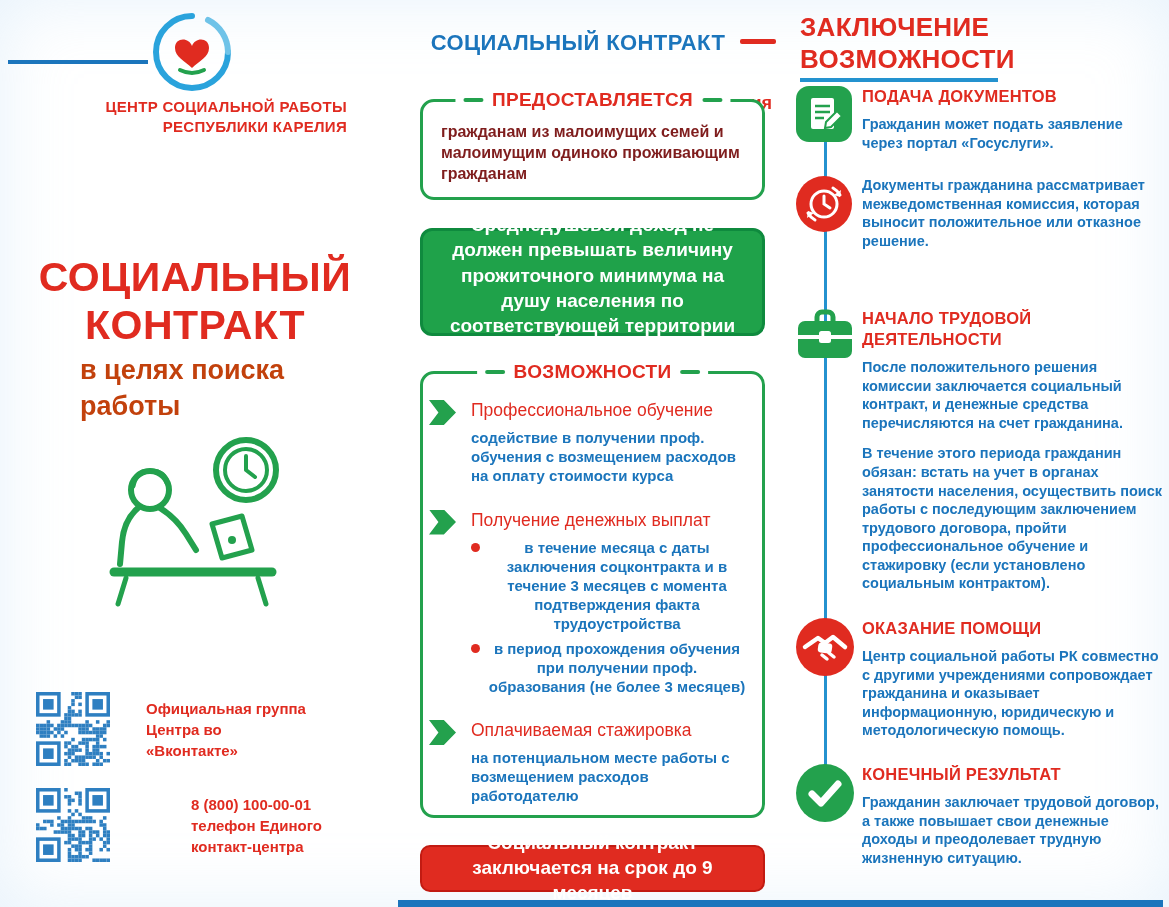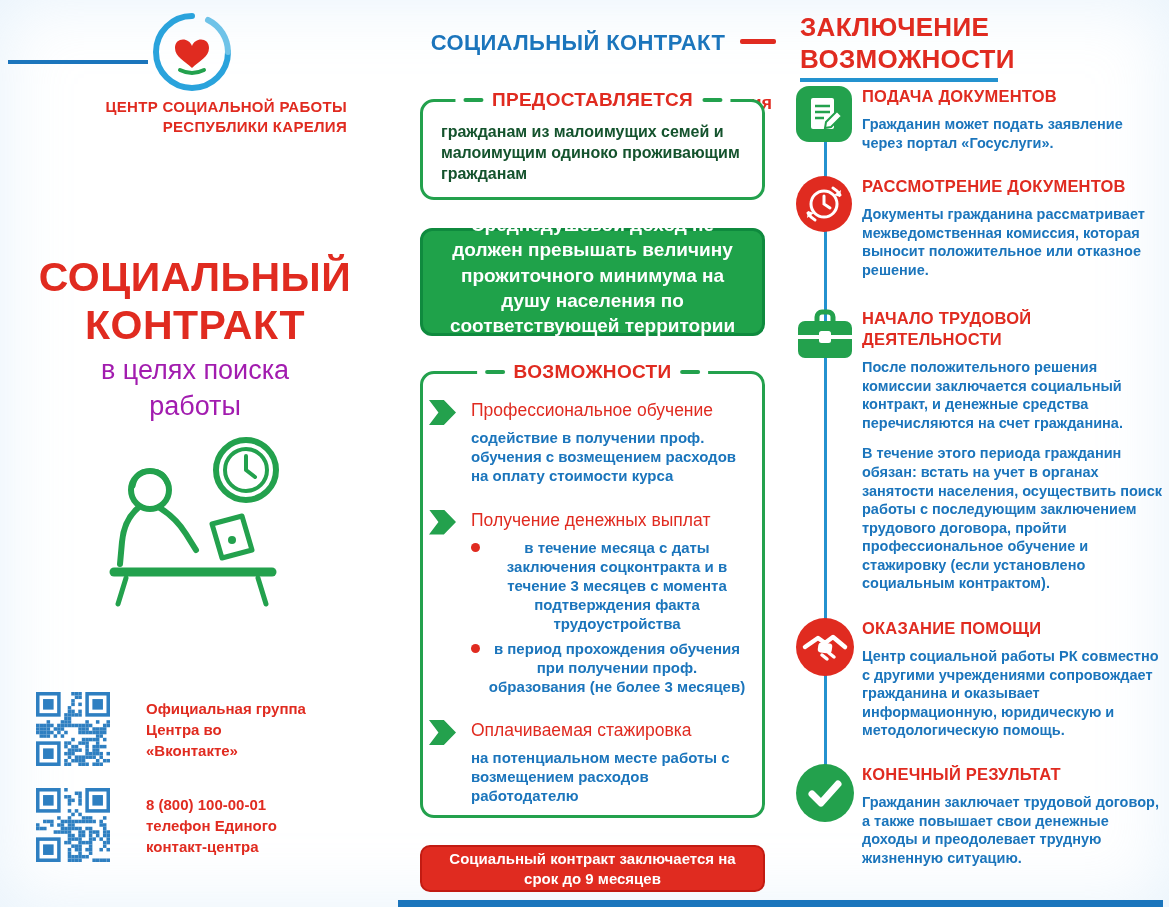--- a/index.html
+++ b/index.html
@@ -7,67 +7,67 @@
   .page { position:relative; width:1169px; height:907px; background:#ffffff; overflow:hidden;
           box-shadow: inset 0 0 70px rgba(170,210,240,.28); }
 
   
   .top-line { position:absolute; left:8px; top:60px; width:140px; height:4px; background:#1b75bc; }
   .logo { position:absolute; left:150px; top:10px; width:84px; height:84px; }
   .org-name { position:absolute; left:35px; top:97px; width:312px; text-align:right;
               color:#e02b20; font-size:15px; font-weight:bold; line-height:1.35; letter-spacing:.3px; }
   .main-title { position:absolute; left:20px; top:253px; width:350px; text-align:center;
                 color:#e02b20; font-size:41px; font-weight:bold; line-height:1.18; letter-spacing:.5px; }
-  .main-subtitle { position:absolute; left:80px; top:352px; width:230px; text-align:center;
-                   color:#a21caf; font-size:27px; font-weight:normal; line-height:1.35; }
+  .main-subtitle { position:absolute; left:80px; top:352px; width:230px; text-align:left;
+                   color:#c2410c; font-size:27px; font-weight:bold; line-height:1.35; }
   .illustration { position:absolute; left:100px; top:428px; }
 
   .qr-row { position:absolute; left:36px; display:flex; align-items:center; gap:36px; width:320px; }
   .qr-row.r1 { top:692px;align-items:center; }
-  .qr-row.r2 { top:788px; }
+  .qr-row.r2 { top:788px;justify-content:space-between; }
   .qr-box { width:74px; height:74px; flex:0 0 74px; }
   .qr-label { color:#e02b20; font-size:15px; font-weight:bold; line-height:1.4; width:165px; }
 
   
   .mid-title { position:absolute; left:420px; top:30px; width:316px; text-align:center;
                color:#1b75bc; font-size:22px; font-weight:bold; letter-spacing:.4px; }
   .red-dash { position:absolute; left:740px; top:39px; width:36px; height:5px; background:#e02b20; border-radius:2px; }
   .mid-subtitle { position:absolute; left:420px; top:57px; width:352px; text-align:right;
                   color:#e02b20; font-size:18px; font-weight:bold;margin-top:36px; }
 
   .box { position:absolute; left:420px; width:345px; border-radius:14px; }
   .outline { border:3px solid #23a14d; background:#ffffff; }
   .chip { position:absolute; top:-13px; left:50%; transform:translateX(-50%);
           background:#ffffff; padding:0 8px; display:flex; align-items:center; gap:9px;
           white-space:nowrap; color:#e02b20; font-size:19px; font-weight:bold; letter-spacing:.3px; }
   .chip .dash { width:20px; height:4px; background:#23a14d; border-radius:2px; }
 
   .provided { top:99px; height:101px; padding:20px 18px 0 18px; }
-  .provided p { color:#14532d; font-size:16px; font-weight:bold; line-height:1.3; }
+  .provided p { color:#7f1d1d; font-size:16px; font-weight:bold; line-height:1.3; }
 
   .income { top:228px; height:108px; background:#1fa24a; border:3px solid #0f8a3e;
             display:flex; align-items:center; justify-content:center; text-align:center;
             padding:8px 15px; border-radius:12px; }
   .income p { color:#ffffff; font-size:19px; font-weight:bold; line-height:1.33;margin-top:12px; }
 
   .opportunities { top:371px; height:447px; padding:26px 16px 0 4px; }
   .opp-item { position:relative; padding-left:44px; margin-bottom:24px; }
   .arrow-icon { position:absolute; left:2px; top:0; width:27px; height:25px; background:#23a14d;
                 clip-path:polygon(0 0,55% 0,100% 50%,55% 100%,0 100%,35% 50%); }
   .opp-item h3 { color:#e02b20; font-size:17.5px; font-weight:normal; margin-bottom:7px; }
   .opp-item p { color:#1b75bc; font-size:15px; font-weight:bold; line-height:1.28; }
   .opp-item ul { list-style:none;text-align:center; }
   .opp-item li { position:relative; padding-left:17px; margin-bottom:5px;
                  color:#1b75bc; font-size:15px; font-weight:bold; line-height:1.28; }
   .bullet-dot { position:absolute; left:0; top:5px; width:9px; height:9px; border-radius:50%; background:#e02b20; }
 
   .duration { top:845px; height:47px; background:#e02b20; border:2px solid #c21b12;
               display:flex; align-items:center; justify-content:center; text-align:center;
               border-radius:10px; padding:4px 20px; }
-  .duration p { color:#ffffff; font-size:15px; font-weight:bold; line-height:1.3; }
+  .duration p { color:#ffffff; font-size:19px; font-weight:bold; line-height:1.3; }
 
   
   .right-header { position:absolute; left:800px; top:12px; width:300px;
                   color:#e02b20; font-size:26px; font-weight:bold; line-height:1.22; letter-spacing:.3px; }
   .blue-underline { position:absolute; left:800px; top:78px; width:198px; height:4px; background:#2492cf; }
   .timeline-line { position:absolute; left:824px; top:98px; width:3px; height:704px; background:#2492cf; }
 
   .step { position:absolute; left:796px; width:370px; }
   .step-icon { position:absolute; left:0; top:0; width:58px; height:58px; }
   .step-body { margin-left:66px; width:300px; }
@@ -494,21 +494,20 @@
         <circle cx="28" cy="28" r="28" fill="#e02b20"></circle>
         <circle cx="28" cy="28" r="13" fill="none" stroke="#fff" stroke-width="3"></circle>
         <path d="M28 20v8l6 4" stroke="#fff" stroke-width="3" fill="none" stroke-linecap="round"></path>
         <path d="M44 19a18 18 0 0 0-7-7" stroke="#fff" stroke-width="3" fill="none" stroke-linecap="round"></path>
         <path d="M12 37a18 18 0 0 0 7 7" stroke="#fff" stroke-width="3" fill="none" stroke-linecap="round"></path>
         <path d="M45 14l-1 7-6-2z" fill="#fff"></path>
         <path d="M11 42l1-7 6 2z" fill="#fff"></path>
       </svg>
     </div>
     <div class="step-body">
-      <h3>РАССМОТРЕНИЕ ДОКУМЕНТОВ</h3>
       <p>Документы гражданина рассматривает межведомственная комиссия, которая выносит положительное или отказное решение.</p>
     </div>
   </div>
 
   <div class="step s4">
     <div class="step-icon">
       <svg width="58" height="58" viewBox="0 0 58 58">
         <circle cx="29" cy="29" r="29" fill="#e02b20"></circle>
         <path d="M9 29l13-9 7 5 8-6 12 10" fill="none" stroke="#fff" stroke-width="4.5" stroke-linecap="round" stroke-linejoin="round"></path>
         <rect x="22" y="25" width="14" height="10" rx="3" fill="#fff" transform="rotate(8 29 30)"></rect>

